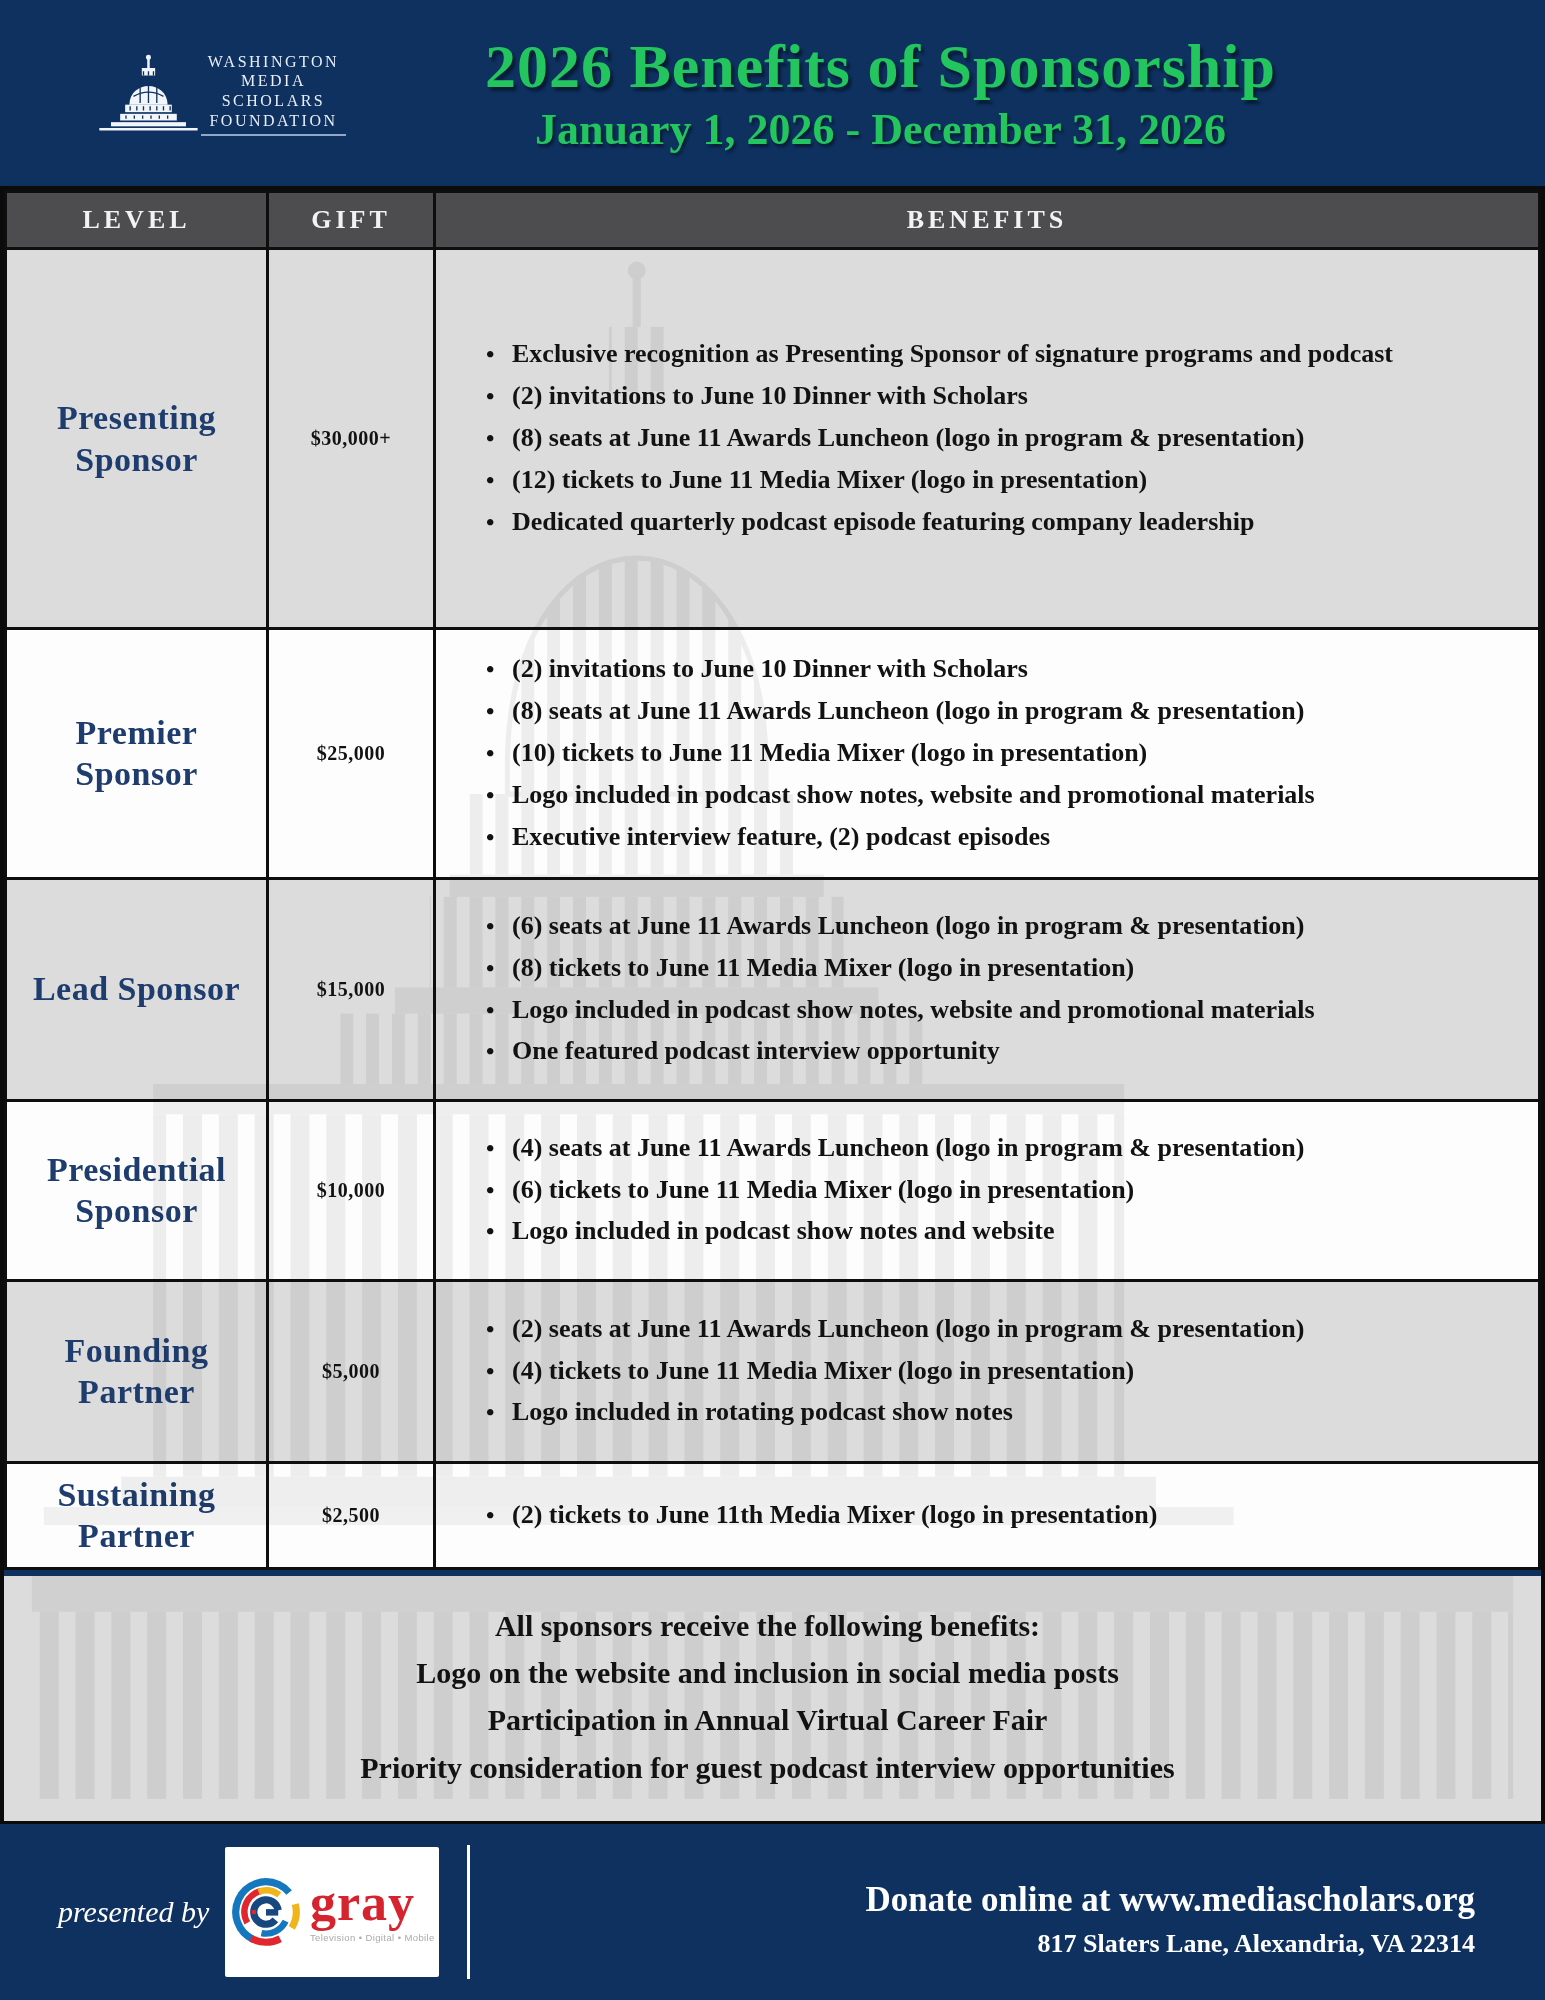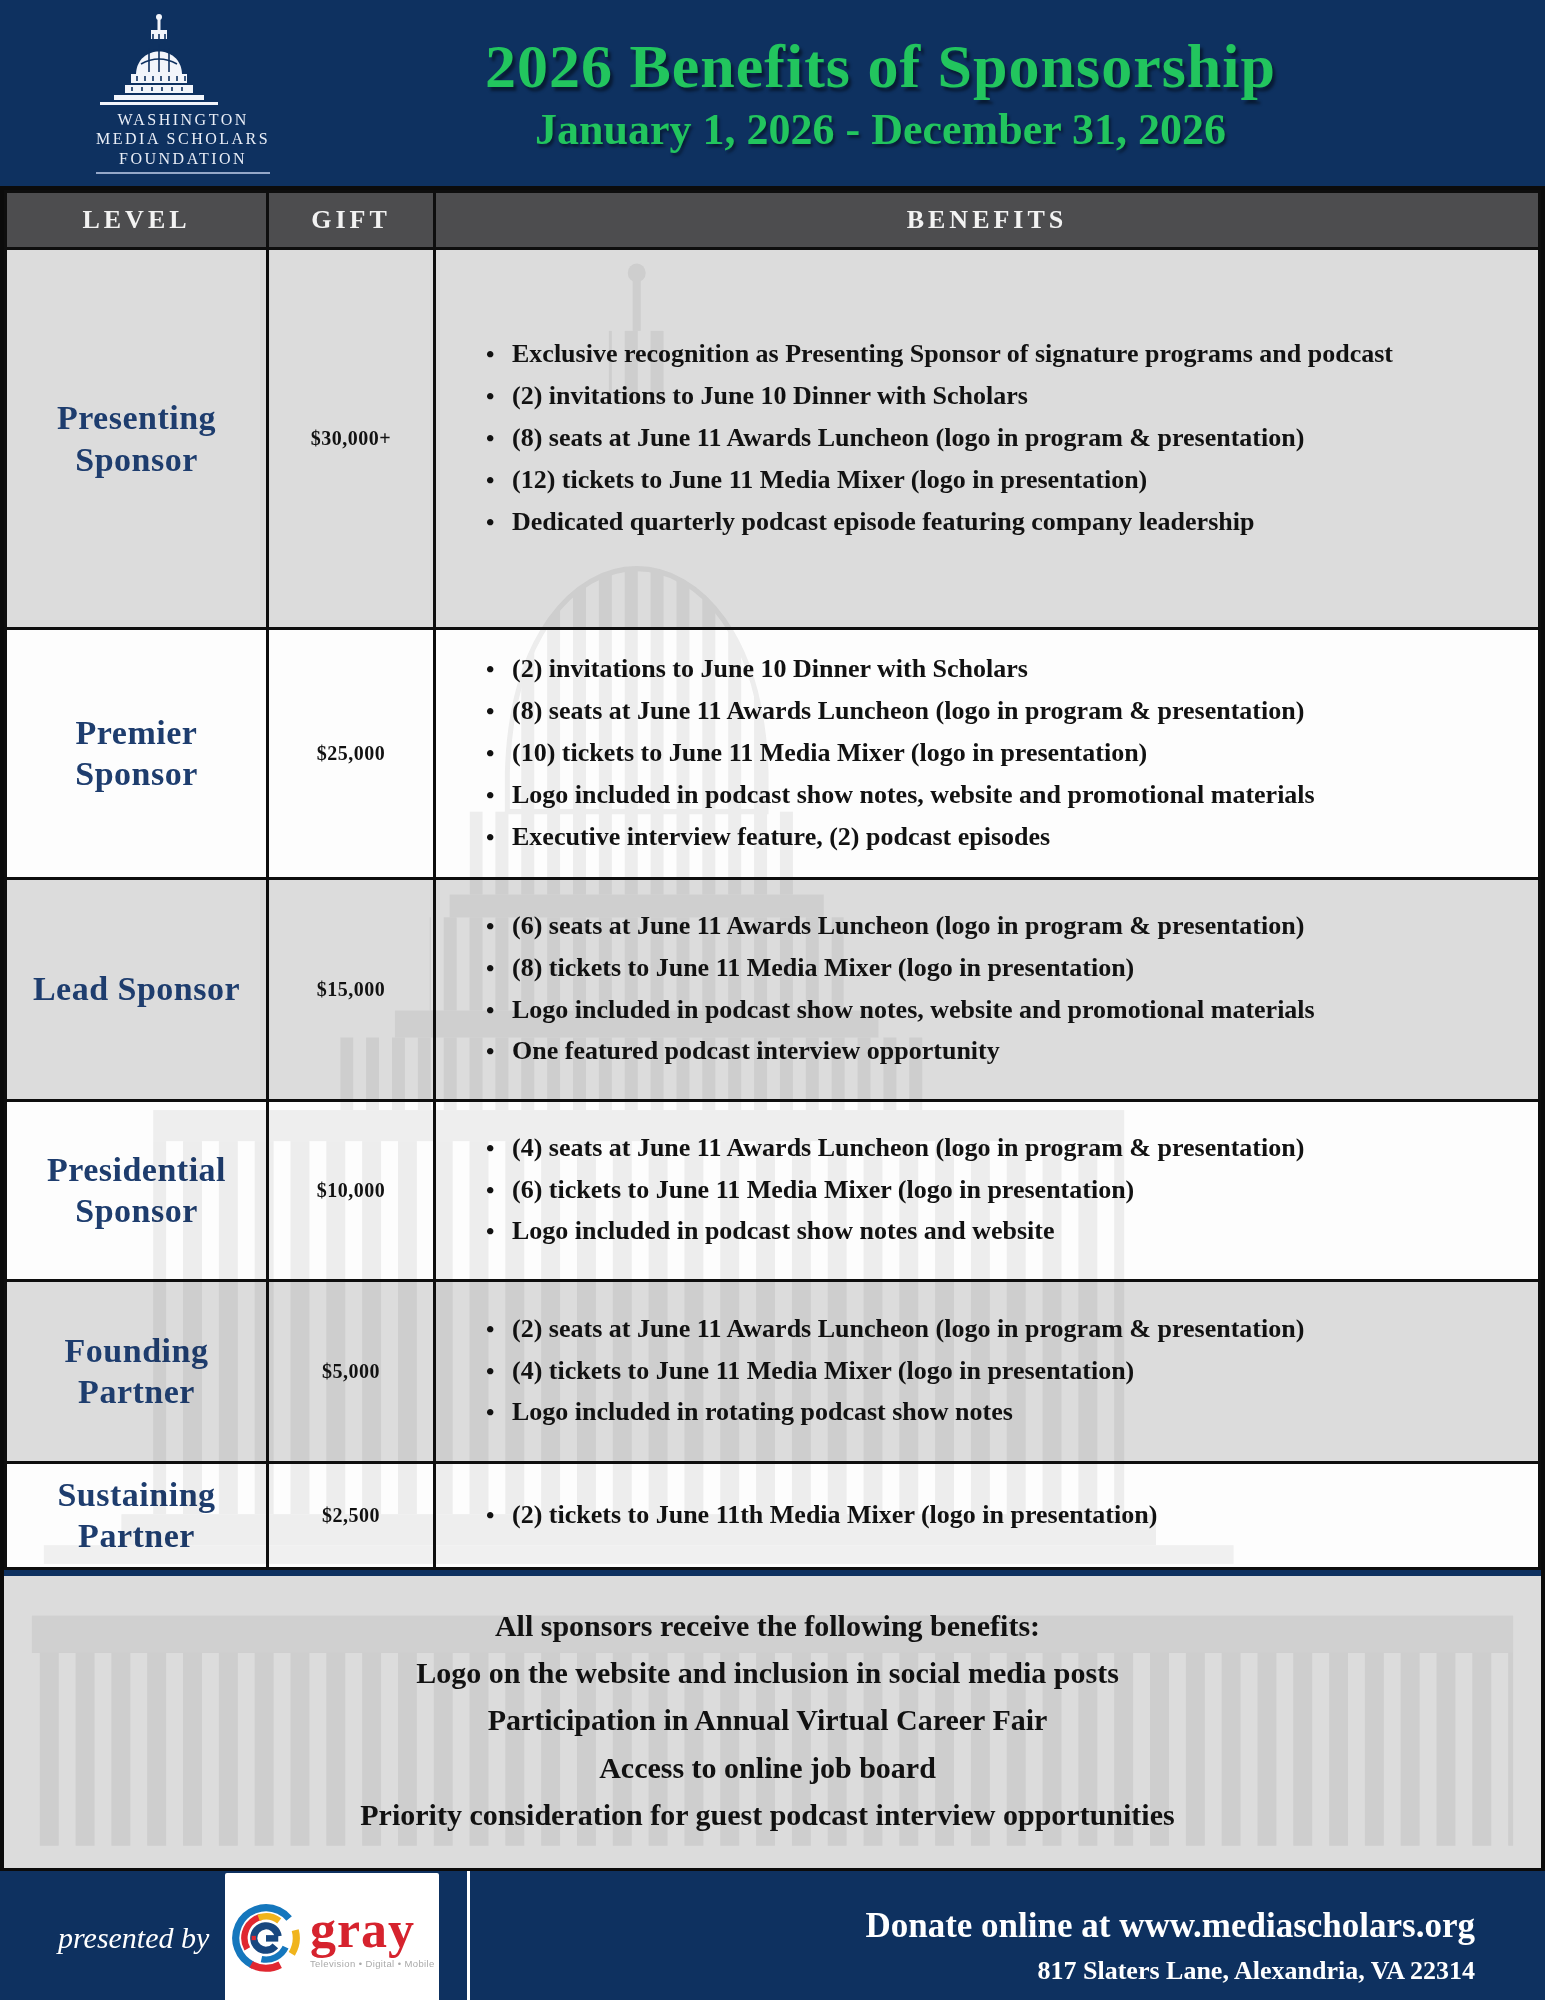--- a/index.html
+++ b/index.html
@@ -7,21 +7,21 @@
     --level:#1e3d6e; --ink:#121212; --red:#d6232e; --blue:#1577bd; --yellow:#f0b41c;
   }
   *{box-sizing:border-box;}
   html,body{margin:0;padding:0;}
   body{width:1545px;height:2000px;overflow:hidden;background:#fff;
        font-family:"Liberation Serif", "DejaVu Serif", serif;color:var(--ink);}
   .page{width:1545px;height:2000px;display:flex;flex-direction:column;}
 
   
   .banner{height:186px;background:var(--navy);display:flex;align-items:center;flex:none;}
-  .org-logo{margin-left:96px;width:250px;display:flex;flex-direction:column;align-items:flex-start;flex:none;}
+  .org-logo{margin-left:96px;width:250px;display:flex;flex-direction:row;align-items:center;flex:none;}
   .org-logo svg{display:block;}
   .org-name{margin-top:2px;color:#e9eef7;text-align:center;font-size:16px;letter-spacing:2.5px;
             line-height:1.22;padding-bottom:4px;border-bottom:2px solid #94a7c8;}
   .title-block{flex:1;text-align:center;padding-right:130px;color:#22c55e;}
   .title-block h1{margin:0;font-size:62px;font-weight:bold;letter-spacing:1px;
                   text-shadow:3px 4px 3px rgba(0,0,0,.45);}
   .title-block h2{margin:2px 0 0 0;font-size:44px;font-weight:bold;
                   text-shadow:2px 3px 3px rgba(0,0,0,.45);}
 
   
@@ -193,21 +193,20 @@
             </td>
           </tr>
         </tbody>
     </table>
 
     <section class="all-sponsors">
       <div>All sponsors receive the following benefits:</div>
       <div id="all-sponsors-list">
           <div>Logo on the website and inclusion in social media posts</div>
           <div>Participation in Annual Virtual Career Fair</div>
-          <div>Access to online job board</div>
           <div>Priority consideration for guest podcast interview opportunities</div>
         </div>
     </section>
 
     <svg class="watermark" viewBox="0 0 1545 1620" preserveAspectRatio="none">
       <defs>
         <pattern id="bars" width="26" height="8" patternUnits="userSpaceOnUse">
           <rect width="13" height="8" fill="#8f8f8f"></rect>
         </pattern>
         <pattern id="bars2" width="36" height="10" patternUnits="userSpaceOnUse">

